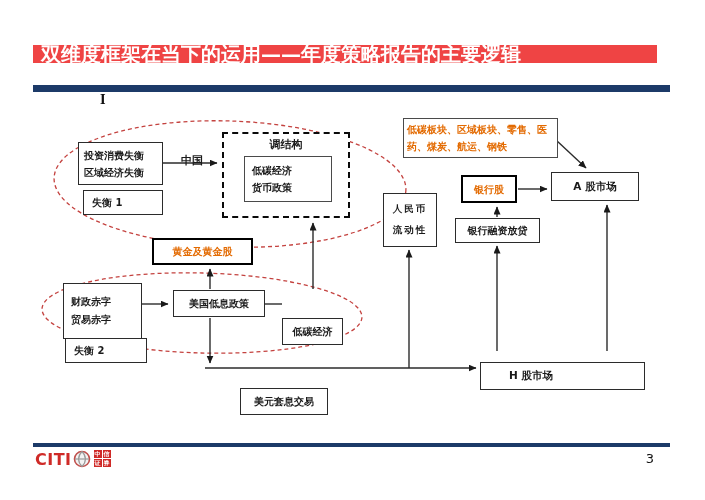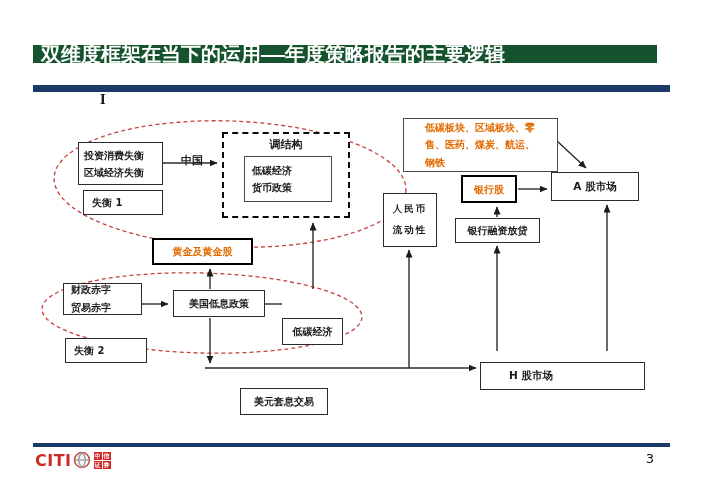--- a/index.html
+++ b/index.html
@@ -1,20 +1,20 @@
 <!DOCTYPE html>
 <html><head>
 <meta charset="utf-8">
 <style>
   html,body{margin:0;padding:0;background:#ffffff;}
   .slide{position:relative;width:705px;height:500px;background:#ffffff;overflow:hidden;
          font-family:"DejaVu Sans",sans-serif;}
   
-  .title-bar{position:absolute;left:33px;top:45px;width:624px;height:18px;background:#14532d;
-             display:flex;align-items:center;font-family:Liberation Mono, monospace;}
+  .title-bar{position:absolute;left:33px;top:45px;width:624px;height:18px;background:#ef4444;
+             display:flex;align-items:center;}
   .title-bar span{color:#ffffff;font-weight:bold;font-size:20px;padding-left:8px;white-space:nowrap;}
   .title-underline{position:absolute;left:33px;top:85px;width:637px;height:7px;background:#1C3A68;}
   .stray-mark{position:absolute;left:100px;top:93px;font-family:"DejaVu Serif",serif;
               font-weight:bold;font-size:12px;color:#111;}
   
   .overlay{position:absolute;left:0;top:0;z-index:1;}
   
   .node{position:absolute;background:#ffffff;border:1.5px solid #2b2b2b;z-index:2;
         display:flex;align-items:center;justify-content:center;
         font-size:10px;font-weight:bold;color:#1a1a1a;box-sizing:border-box;line-height:1.7;}
@@ -25,37 +25,37 @@
   
   .n-imbalance-domestic{left:78px;top:142px;width:85px;height:43px;padding-left:5px;font-size:10px;}
   .n-imbalance-1{left:83px;top:190px;width:80px;height:25px;padding-left:8px;align-items:center;}
   .n-restructure{left:222px;top:132px;width:128px;height:86px;border:2.5px dashed #0a0a0a;
                  background:#ffffff;align-items:flex-start;justify-content:center;padding-top:2px;font-size:11px;}
   .n-policy{left:244px;top:156px;width:88px;height:46px;border:1.5px solid #4a4a4a;z-index:3;
             justify-content:flex-start;padding-left:7px;}
   .lbl-china{position:absolute;left:170px;top:151px;width:44px;height:18px;z-index:3;
              display:flex;align-items:center;justify-content:center;
              font-size:11px;font-weight:bold;color:#1a1a1a;}
-  .n-sectors{left:403px;top:118px;width:155px;height:54px;border:1.5px solid #4a4a4a;
-             padding:2px 21px;text-align:left;justify-content:flex-start;line-height:1.75;}
+  .n-sectors{left:403px;top:118px;width:155px;height:40px;border:1.5px solid #4a4a4a;
+             padding:2px 3px;text-align:left;justify-content:flex-start;line-height:1.75;}
   .n-bank-stocks{left:461px;top:175px;width:56px;height:28px;}
   .n-a-share{left:551px;top:172px;width:88px;height:29px;font-size:10.5px;}
   .n-rmb{left:383px;top:193px;width:54px;height:54px;font-size:9.5px;letter-spacing:2px;
          line-height:2.2;text-align:center;}
   .n-bank-lending{left:455px;top:218px;width:85px;height:25px;}
   .n-gold{left:152px;top:238px;width:101px;height:27px;}
-  .n-deficits{left:63px;top:283px;width:79px;height:32px;padding-left:7px;line-height:1.8;}
+  .n-deficits{left:63px;top:283px;width:79px;height:56px;padding-left:7px;line-height:1.8;}
   .n-imbalance-2{left:65px;top:338px;width:82px;height:25px;padding-left:8px;}
   .n-us-low-rate{left:173px;top:290px;width:92px;height:27px;}
   .n-low-carbon{left:282px;top:290px;width:61px;height:27px;margin-top:28px;}
   .n-h-share{left:480px;top:362px;width:165px;height:28px;padding-left:28px;font-size:10.5px;}
   .n-usd-carry{left:240px;top:388px;width:88px;height:27px;}
   
   .footer-rule{position:absolute;left:33px;top:443px;width:637px;height:4px;background:#1C3A68;}
-  .logo{position:absolute;left:35px;top:450px;display:flex;align-items:center;height:20px;}
+  .logo{position:absolute;left:35px;top:450px;display:flex;align-items:flex-start;height:20px;}
   .logo .latin{color:#CF2A27;font-weight:bold;font-size:16px;letter-spacing:0.5px;
                font-family:"DejaVu Sans",sans-serif;}
   .logo .globe{margin-left:1px;margin-right:3px;display:block;}
   .seal{display:grid;grid-template-columns:8px 8px;grid-template-rows:8px 8px;gap:1px;}
   .seal div{background:#CF2A27;color:#fff;font-size:6px;line-height:8px;text-align:center;
             font-weight:bold;}
   .page-number{position:absolute;left:630px;top:451px;width:40px;text-align:center;
                font-size:13px;color:#111;}
 </style>
 </head>

